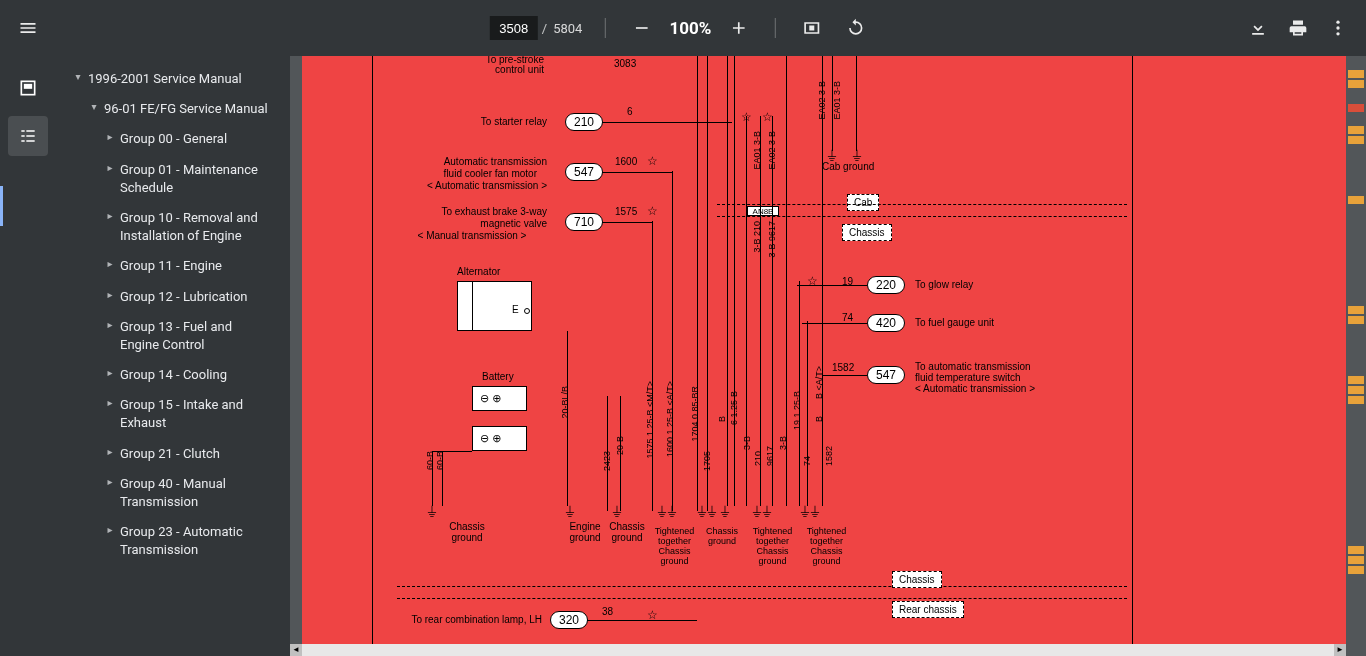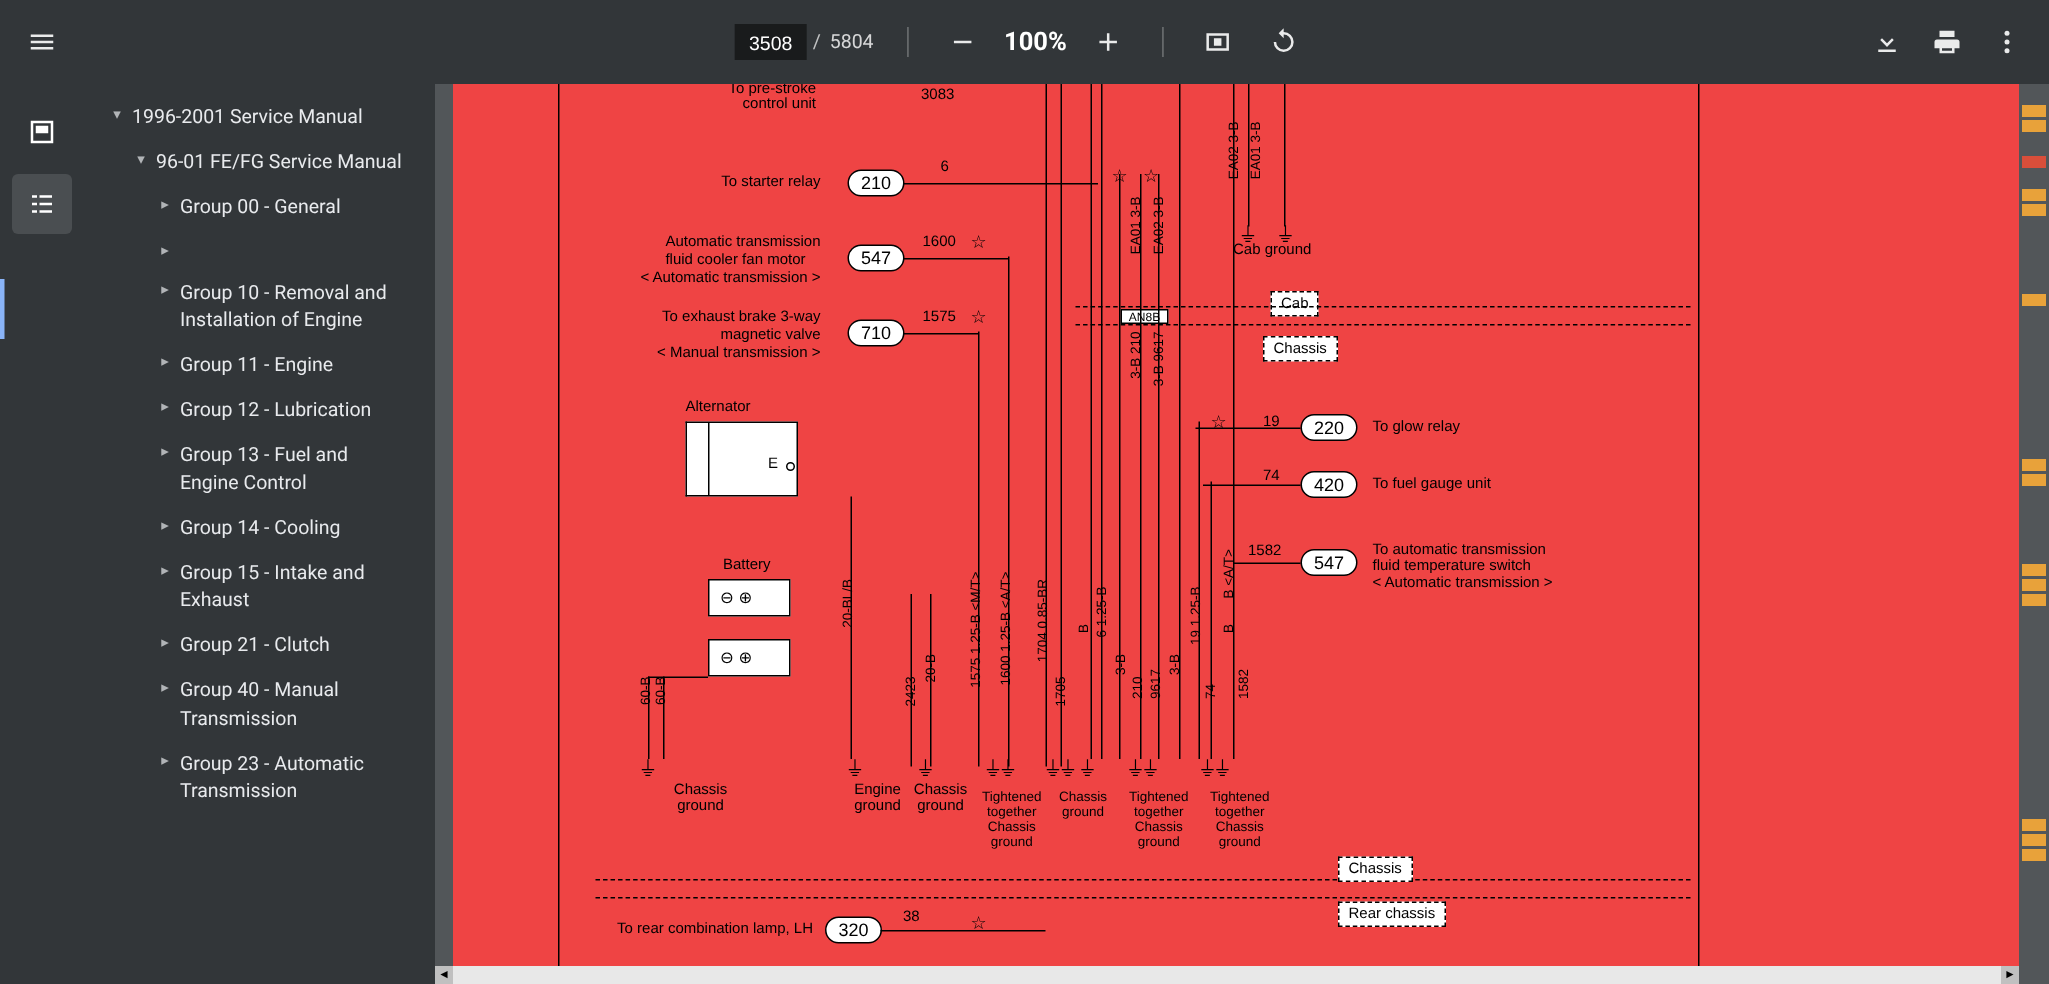--- a/index.html
+++ b/index.html
@@ -144,20 +144,21 @@
       <div class="outline-item lvl1">
         <span class="chev">▾</span>
         <span class="txt">96-01 FE/FG Service Manual</span>
       </div>
       <div class="outline-item lvl2">
         <span class="chev">▸</span>
         <span class="txt">Group 00 - General</span>
       </div>
       <div class="outline-item lvl2">
         <span class="chev">▸</span>
+        <span class="txt">Group 01 - Maintenance Schedule</span>
       </div>
       <div class="outline-item lvl2">
         <span class="chev">▸</span>
         <span class="txt">Group 10 - Removal and Installation of Engine</span>
       </div>
       <div class="outline-item lvl2">
         <span class="chev">▸</span>
         <span class="txt">Group 11 - Engine</span>
       </div>
       <div class="outline-item lvl2">
@@ -209,21 +210,21 @@
     <div class="lbl right-align" style="left:95px; top:100px; width:150px;">Automatic transmission</div>
     <div class="lbl right-align" style="left:85px; top:112px; width:150px;">fluid cooler fan motor</div>
     <div class="lbl right-align" style="left:95px; top:124px; width:150px;">&lt; Automatic transmission &gt;</div>
     <div class="oval" style="left:263px; top:107px;">547</div>
     <div class="lbl" style="left:313px; top:100px;">1600</div>
     <div class="star" style="left:345px; top:98px;">☆</div>
     <div class="hline" style="left:300px; top:116px; width:70px;"></div>
 
     <div class="lbl right-align" style="left:95px; top:150px; width:150px;">To exhaust brake 3-way</div>
     <div class="lbl right-align" style="left:95px; top:162px; width:150px;">magnetic valve</div>
-    <div class="lbl right-align" style="left:95px; top:174px; width:150px;">&lt; Manual transmission &gt;</div>
+    <div class="lbl right-align" style="left:95px; top:174px; width:150px;text-align:center;">&lt; Manual transmission &gt;</div>
     <div class="oval" style="left:263px; top:157px;">710</div>
     <div class="lbl" style="left:313px; top:150px;">1575</div>
     <div class="star" style="left:345px; top:148px;">☆</div>
     <div class="hline" style="left:300px; top:166px; width:50px;"></div>
 
     <div class="lbl" style="left:155px; top:210px;">Alternator</div>
     <div class="rect" style="left:170px; top:225px; width:60px; height:50px;"></div>
     <div class="rect" style="left:155px; top:225px; width:15px; height:50px; border-right:none;"></div>
     <div class="lbl" style="left:210px; top:248px;">E</div>
     <div class="circle-sm" style="left:222px; top:252px;"></div>

